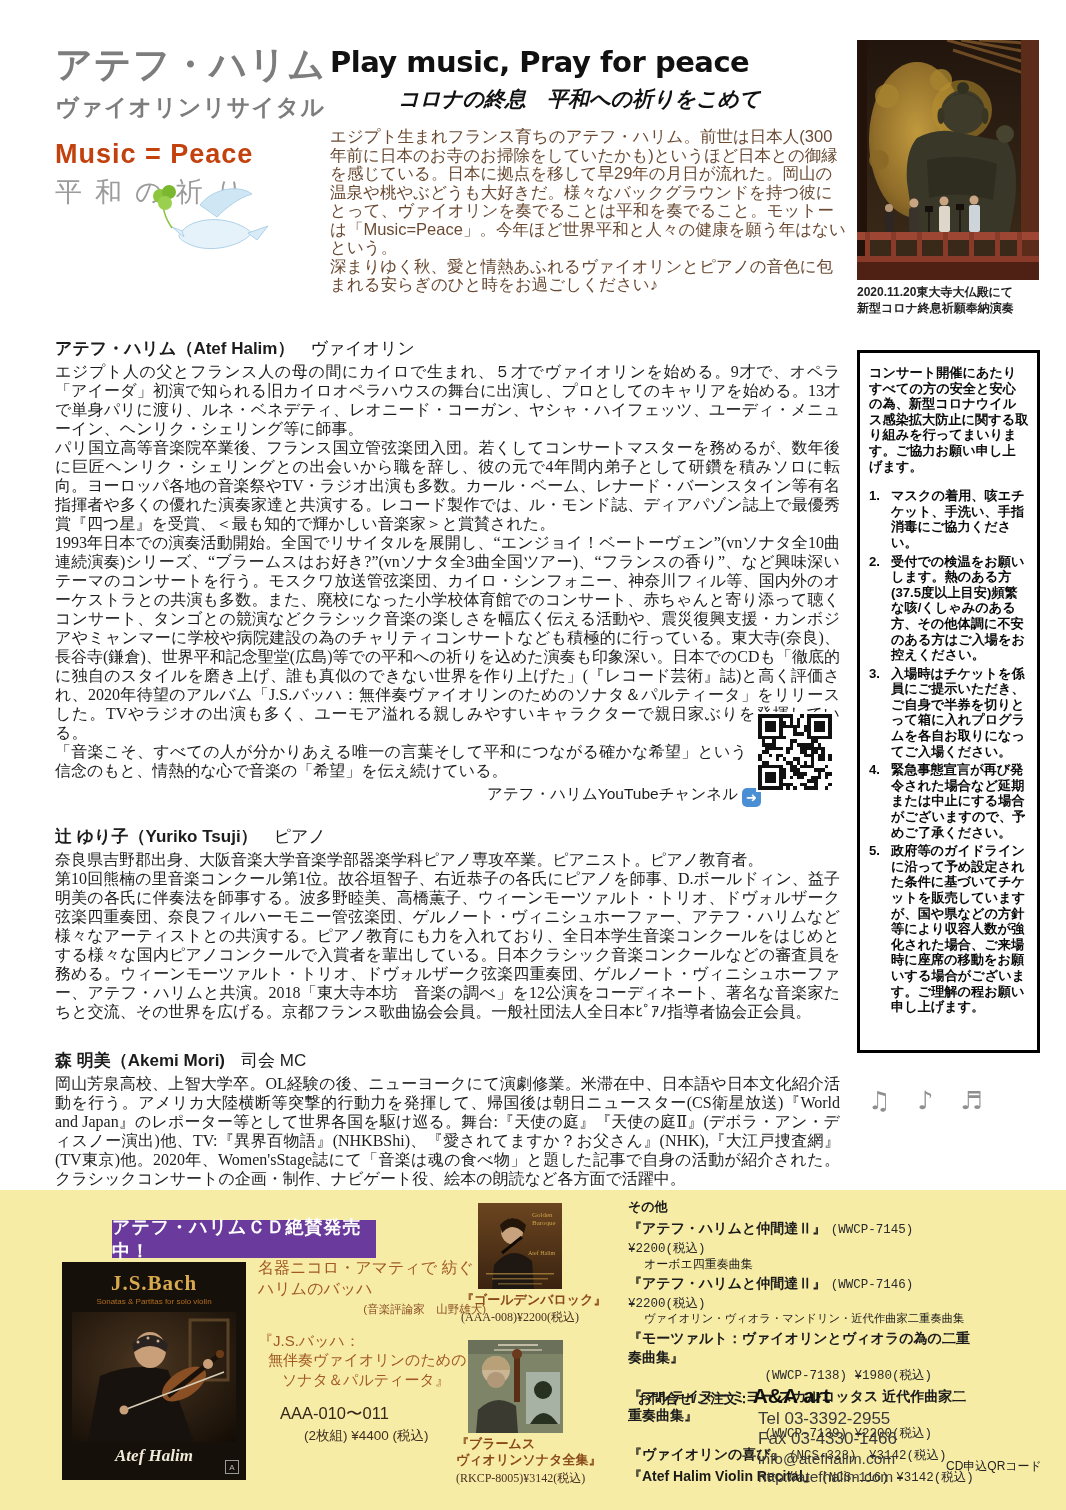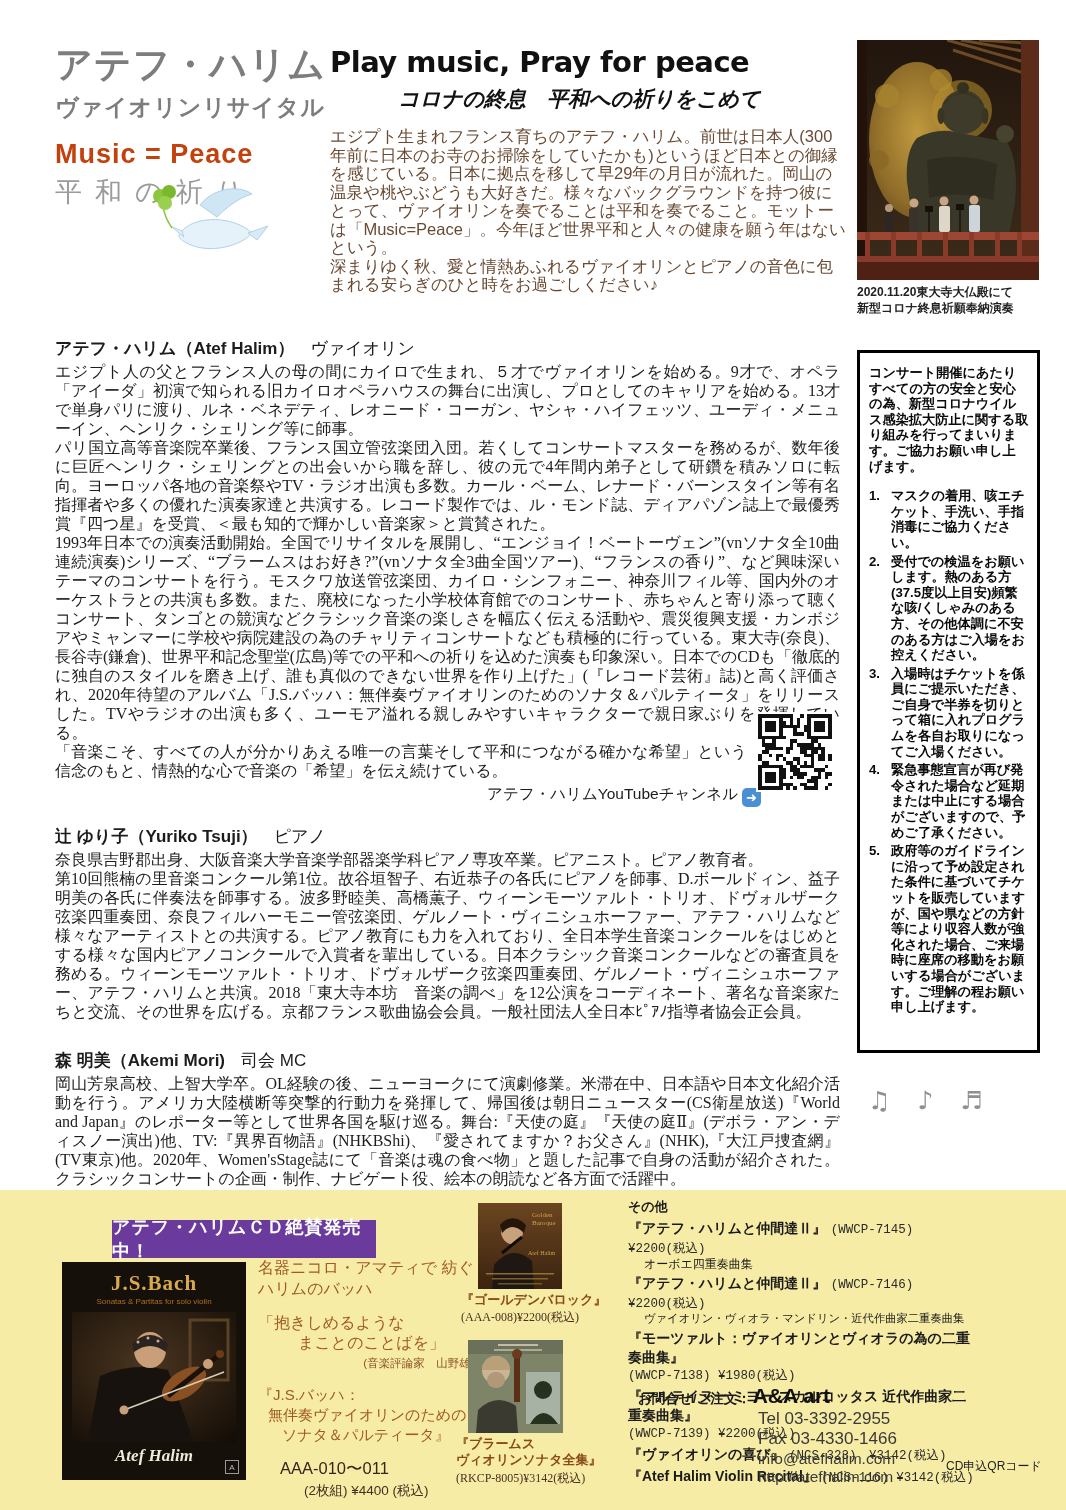--- a/index.html
+++ b/index.html
@@ -85,21 +85,21 @@
   .alb-title { font-size:13px; font-weight:700; color:#8a4a1a; line-height:1.25; }
   .alb-cat { font-size:12px; color:#4a3020; font-family:"Liberation Serif","DejaVu Serif",serif; margin-top:1px; }
   .br-cover { position:absolute; left:468px; top:150px; width:95px; height:93px; }
   .br-caption { position:absolute; left:456px; top:246px; width:160px; }
   
   .others { position:absolute; left:628px; top:8px; width:348px; color:#1a1a1a; }
   .ot-label { font-weight:700; font-size:13px; }
   .ot-item { margin-top:3px; }
   .ot-title { font-weight:700; font-size:14px; }
   .ot-cat { font-size:12.5px; font-family:Liberation Mono, monospace; color:#2a2a2a; }
-  .ot-cat-right { display:block; text-align:left; padding-right:44px; }
+  .ot-cat-right { display:block; text-align:right; padding-right:44px; }
   .ot-note { font-size:12px; padding-left:16px; line-height:1.2; }
   .ot-note-sm { font-size:11.3px; }
   
   .contact { position:absolute; left:638px; top:194px; }
   .ct-row { display:flex; align-items:baseline; }
   .ct-label { font-weight:700; font-size:13.5px; color:#1a1a1a; }
   .ct-name { font-weight:700; font-size:21px; color:#111; margin-left:2px; }
   .ct-lines { padding-left:120px; color:#3a3a3a; line-height:1.2; margin-top:1px; }
   .ct-tel, .ct-fax { font-size:17px; }
   .ct-email, .ct-url { font-size:15.5px; }
@@ -535,24 +535,20 @@
       </div>
       <div class="bc-artist">Atef Halim</div>
       <div class="bc-logo">A</div>
     </div>
 
     <div class="bach-info">
       <div class="bi-copy">
         <div>名器ニコロ・アマティで 紡ぐ</div>
         <div>ハリムのバッハ</div>
       </div>
-      <div class="bi-quote">
-        <div>「抱きしめるような</div>
-        <div class="l2">まことのことばを」</div>
-      </div>
       <div class="bi-credit">(音楽評論家　山野雄大)</div>
       <div class="bi-album">
         <div>『J.S.バッハ：</div>
         <div class="l2">無伴奏ヴァイオリンのための</div>
         <div class="l3">ソナタ＆パルティータ』</div>
       </div>
       <div class="bi-catalog">AAA-010〜011</div>
       <div class="bi-price">(2枚組) ¥4400 (税込)</div>
 
     </div>

